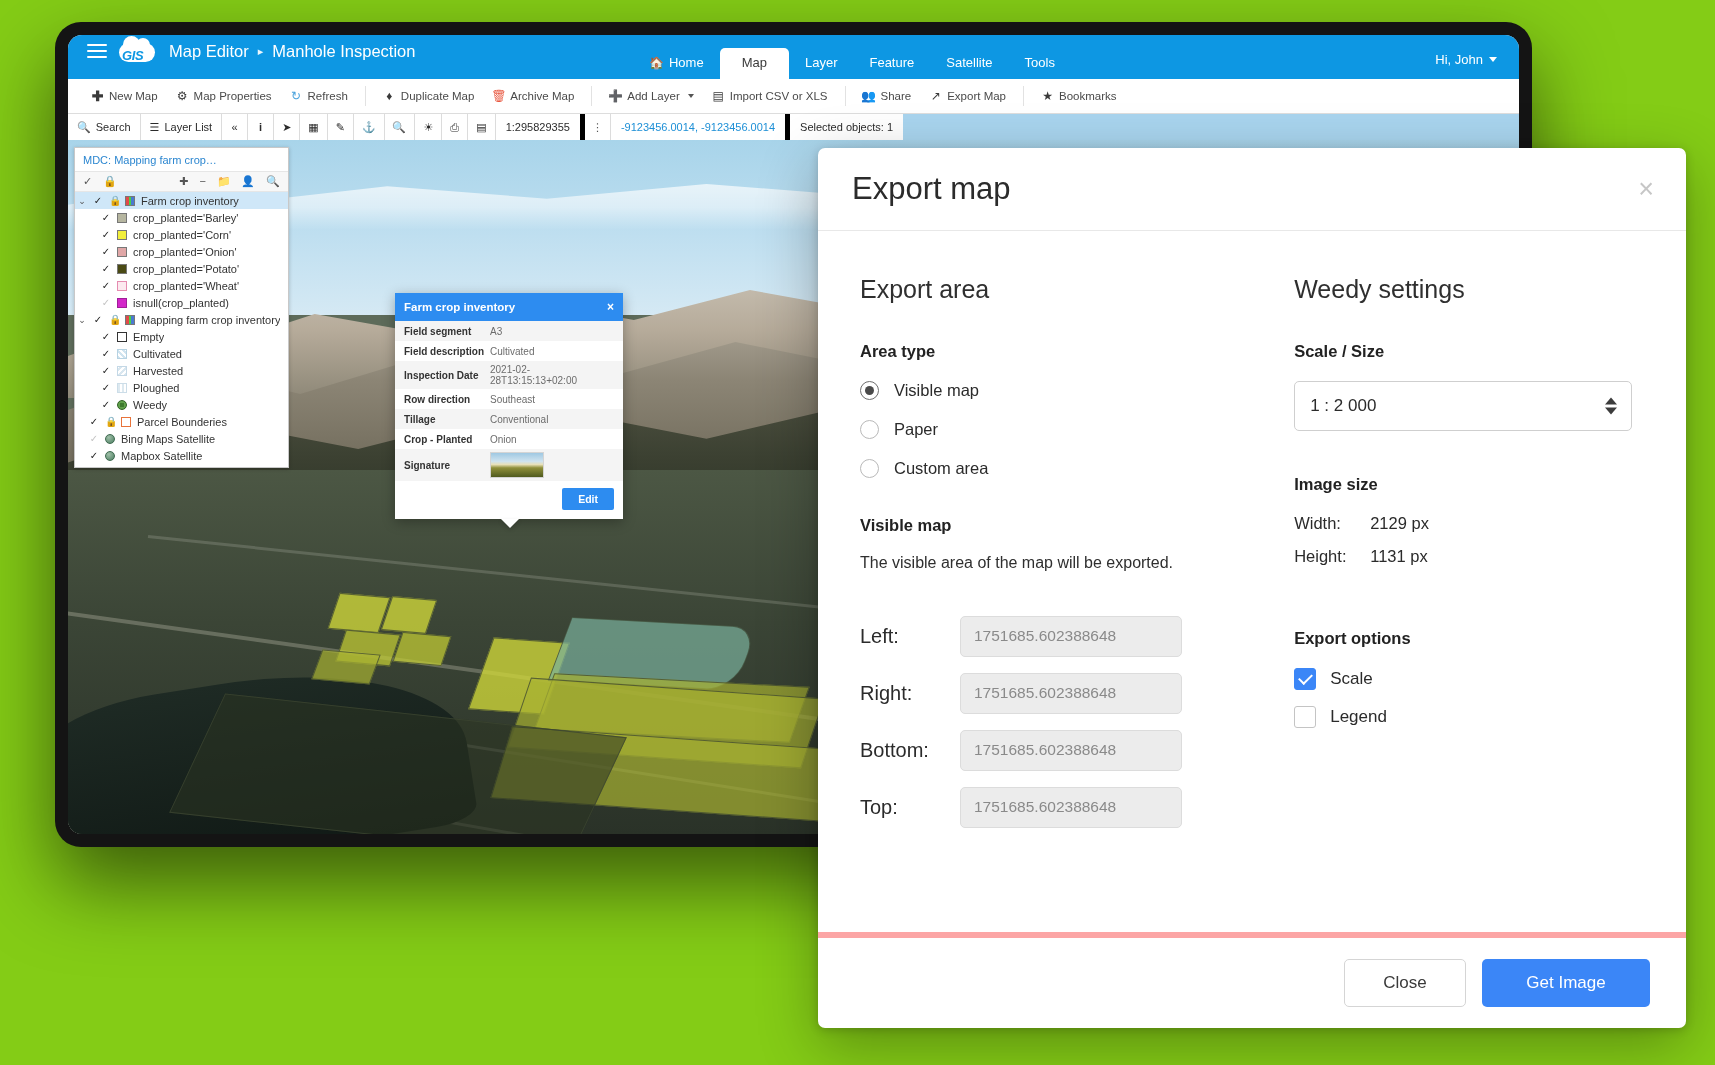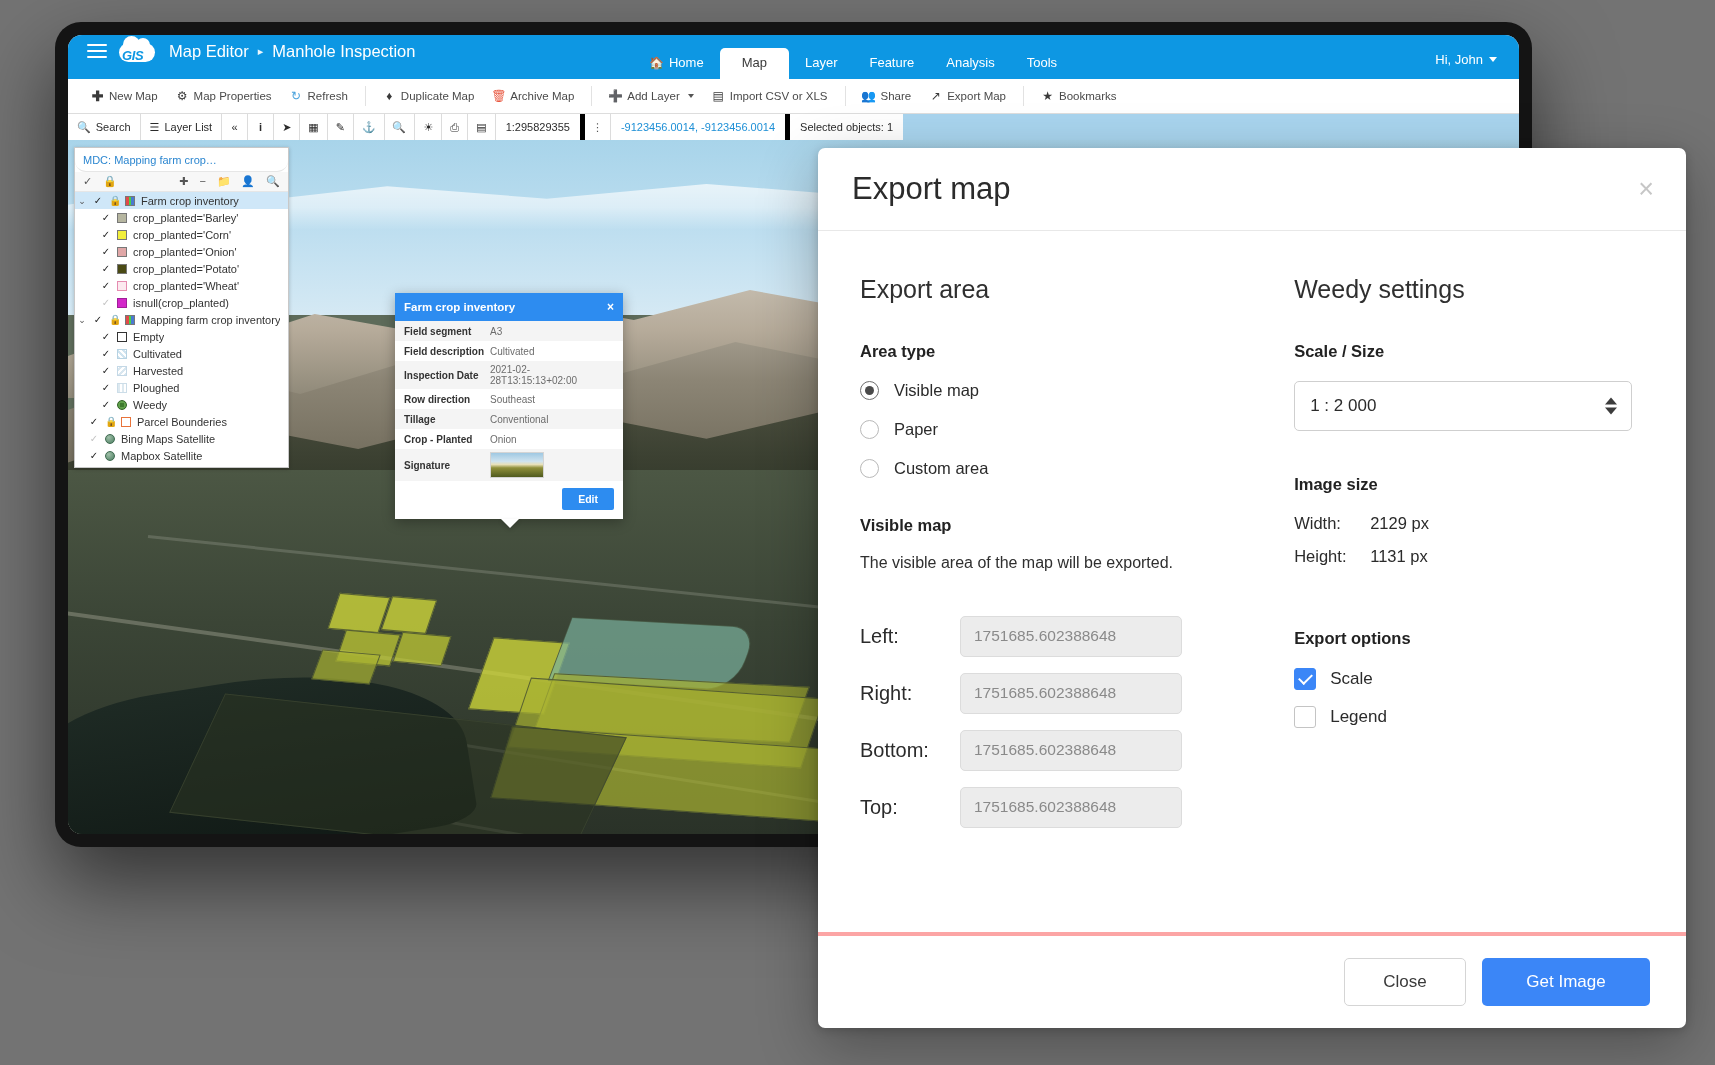--- a/index.html
+++ b/index.html
@@ -6,21 +6,21 @@
   html, body {
     margin: 0; padding: 0;
     width: 1715px; height: 1065px;
     background: #ffffff;
     font-family: "Liberation Sans", sans-serif;
     overflow: hidden;
   }
   #root {
     position: relative;
     width: 1715px; height: 1065px;
-    background: #737373;
+    background: #84cc16;
   }
 
   
   .device {
     position: absolute;
     left: 55px; top: 22px;
     width: 1477px; height: 825px;
     background: #141414;
     border-radius: 26px;
     box-shadow: 0 36px 80px rgba(0,0,0,.55);
@@ -233,21 +233,21 @@
     background: #ffffff;
     border: 1px solid #c8c8c8;
     box-shadow: 0 1px 4px rgba(0,0,0,.22);
     font-size: 11px;
     z-index: 20;
   }
   .lp-title {
     padding: 6px 8px 5px 8px;
     color: #2b86d0; font-size: 11px;
     border-bottom: 1px solid #e6e6e6;
-    white-space: nowrap; overflow: hidden; text-overflow: ellipsis; border-radius: 11px;
+    white-space: nowrap; overflow: hidden; text-overflow: ellipsis;
   }
   .lp-tools {
     display: flex; align-items: center;
     padding: 4px 8px; gap: 11px;
     background: #f7f7f7;
     border-bottom: 1px solid #e6e6e6;
     color: #555; font-size: 11px;
   }
   .lp-tools .spacer { flex: 1; }
   .lp-tools span { cursor: pointer; line-height: 1; }
@@ -434,21 +434,21 @@
   .checkbox.on { background:#3b86f7; border-color:#3b86f7; }
   .checkbox.on:after {
     content:""; width: 11px; height: 6px;
     border-left: 2.6px solid #fff; border-bottom: 2.6px solid #fff;
     transform: rotate(-45deg) translate(1px,-1px);
   }
   .check-lbl { font-size: 17px; color:#2b2b2b; }
 
   .dlg-foot {
     height: 96px;
-    border-top: 4px solid #fca5a5;
+    border-top: 6px solid #fca5a5;
     display:flex; align-items:center; justify-content:flex-end;
     gap: 16px; padding-right: 36px;
   }
   .btn {
     font-family: "Liberation Sans", sans-serif;
     border-radius: 5px; cursor:pointer; font-size: 17px;
     padding: 0 28px; height: 48px; display:flex;align-items:center;justify-content:center;
   }
   .btn-close { background:#fff; color:#3a3a3a; border:1px solid #d5d5d5; min-width: 122px;}
   .btn-primary { background:#3b86f7; color:#fff; border:none; min-width: 168px;}
@@ -487,21 +487,21 @@
           <div class="tab active">
               <span>Map</span>
             </div>
           <div class="tab">
               <span>Layer</span>
             </div>
           <div class="tab">
               <span>Feature</span>
             </div>
           <div class="tab">
-              <span>Analysis</span>
+              <span>Satellite</span>
             </div>
           <div class="tab">
               <span>Tools</span>
             </div>
         </div>
 
         <div class="hi-user">
           <span>Hi, John</span>
           <span class="caret-down"></span>
         </div>

